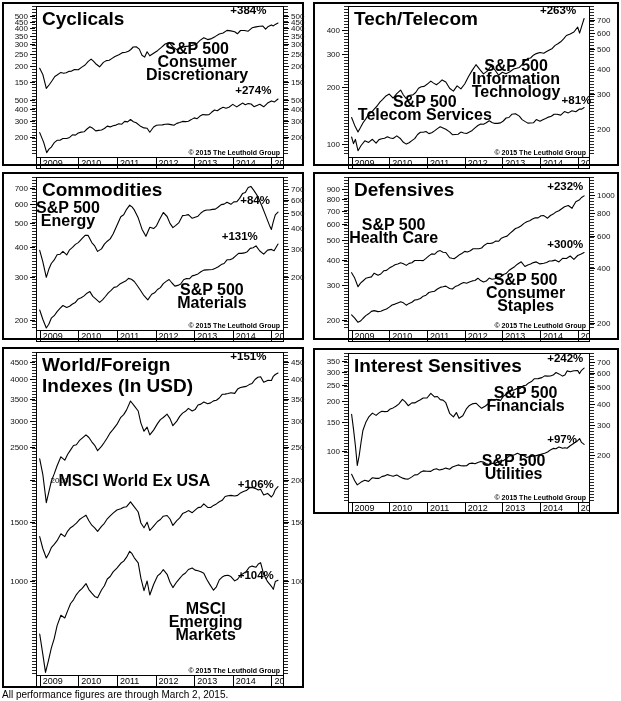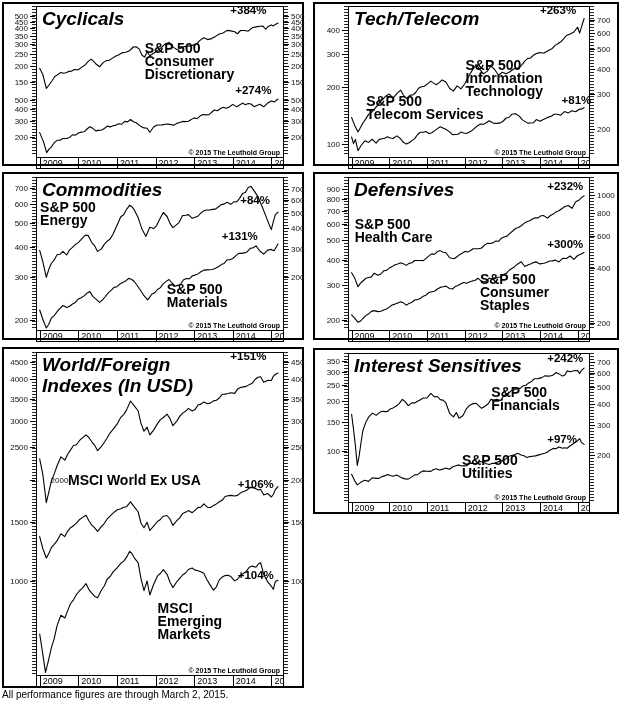--- a/index.html
+++ b/index.html
@@ -1,25 +1,25 @@
 <!DOCTYPE html>
 <html><head>
 <meta charset="utf-8">
 <style>
   html,body{margin:0;padding:0;background:#fff;}
   #stage{position:relative;width:621px;height:701px;background:#ffffff;
          font-family:"Liberation Sans","DejaVu Sans",sans-serif;color:#000;overflow:hidden;}
   .panel{position:absolute;border:2px solid #000;background:#fff;box-sizing:border-box;}
   .plot{position:absolute;border:1px solid #000;box-sizing:content-box;}
   .plot svg{position:absolute;left:0;top:0;overflow:hidden;}
-  .chart-title{position:absolute;font-size:19px;font-weight:bold;line-height:21px;white-space:pre-line;letter-spacing:0px;font-style:italic;}
+  .chart-title{position:absolute;font-size:19px;font-weight:bold;line-height:21px;white-space:pre-line;letter-spacing:0px;}
   .ylab{position:absolute;font-size:8px;line-height:9px;color:#111;}
   .ydash{position:absolute;height:1px;background:#000;}
   .mticks{position:absolute;width:4px;background:repeating-linear-gradient(to bottom,#000 0,#000 1px,transparent 1px,transparent 3px);opacity:.85;}
-  .slabel{position:absolute;font-size:14px;font-weight:bold;line-height:13px;white-space:pre-line;transform:translateX(-50%);}
+  .slabel{position:absolute;font-size:16px;font-weight:bold;line-height:13px;text-align:center;white-space:pre-line;transform:translateX(-50%);}
   .gain{position:absolute;font-size:11.5px;font-weight:bold;white-space:nowrap;}
   .copy{position:absolute;right:3px;bottom:1px;font-size:7px;font-weight:bold;white-space:nowrap;}
   .xstrip{position:absolute;border:1px solid #000;border-top:none;box-sizing:border-box;overflow:hidden;}
   .xtick{position:absolute;top:0;width:1px;height:100%;background:#000;}
   .xyear{position:absolute;top:1px;font-size:9px;line-height:10px;}
   #footer-note{position:absolute;left:2px;top:689px;font-size:10px;}
 </style>
 </head>
 <body>
 

